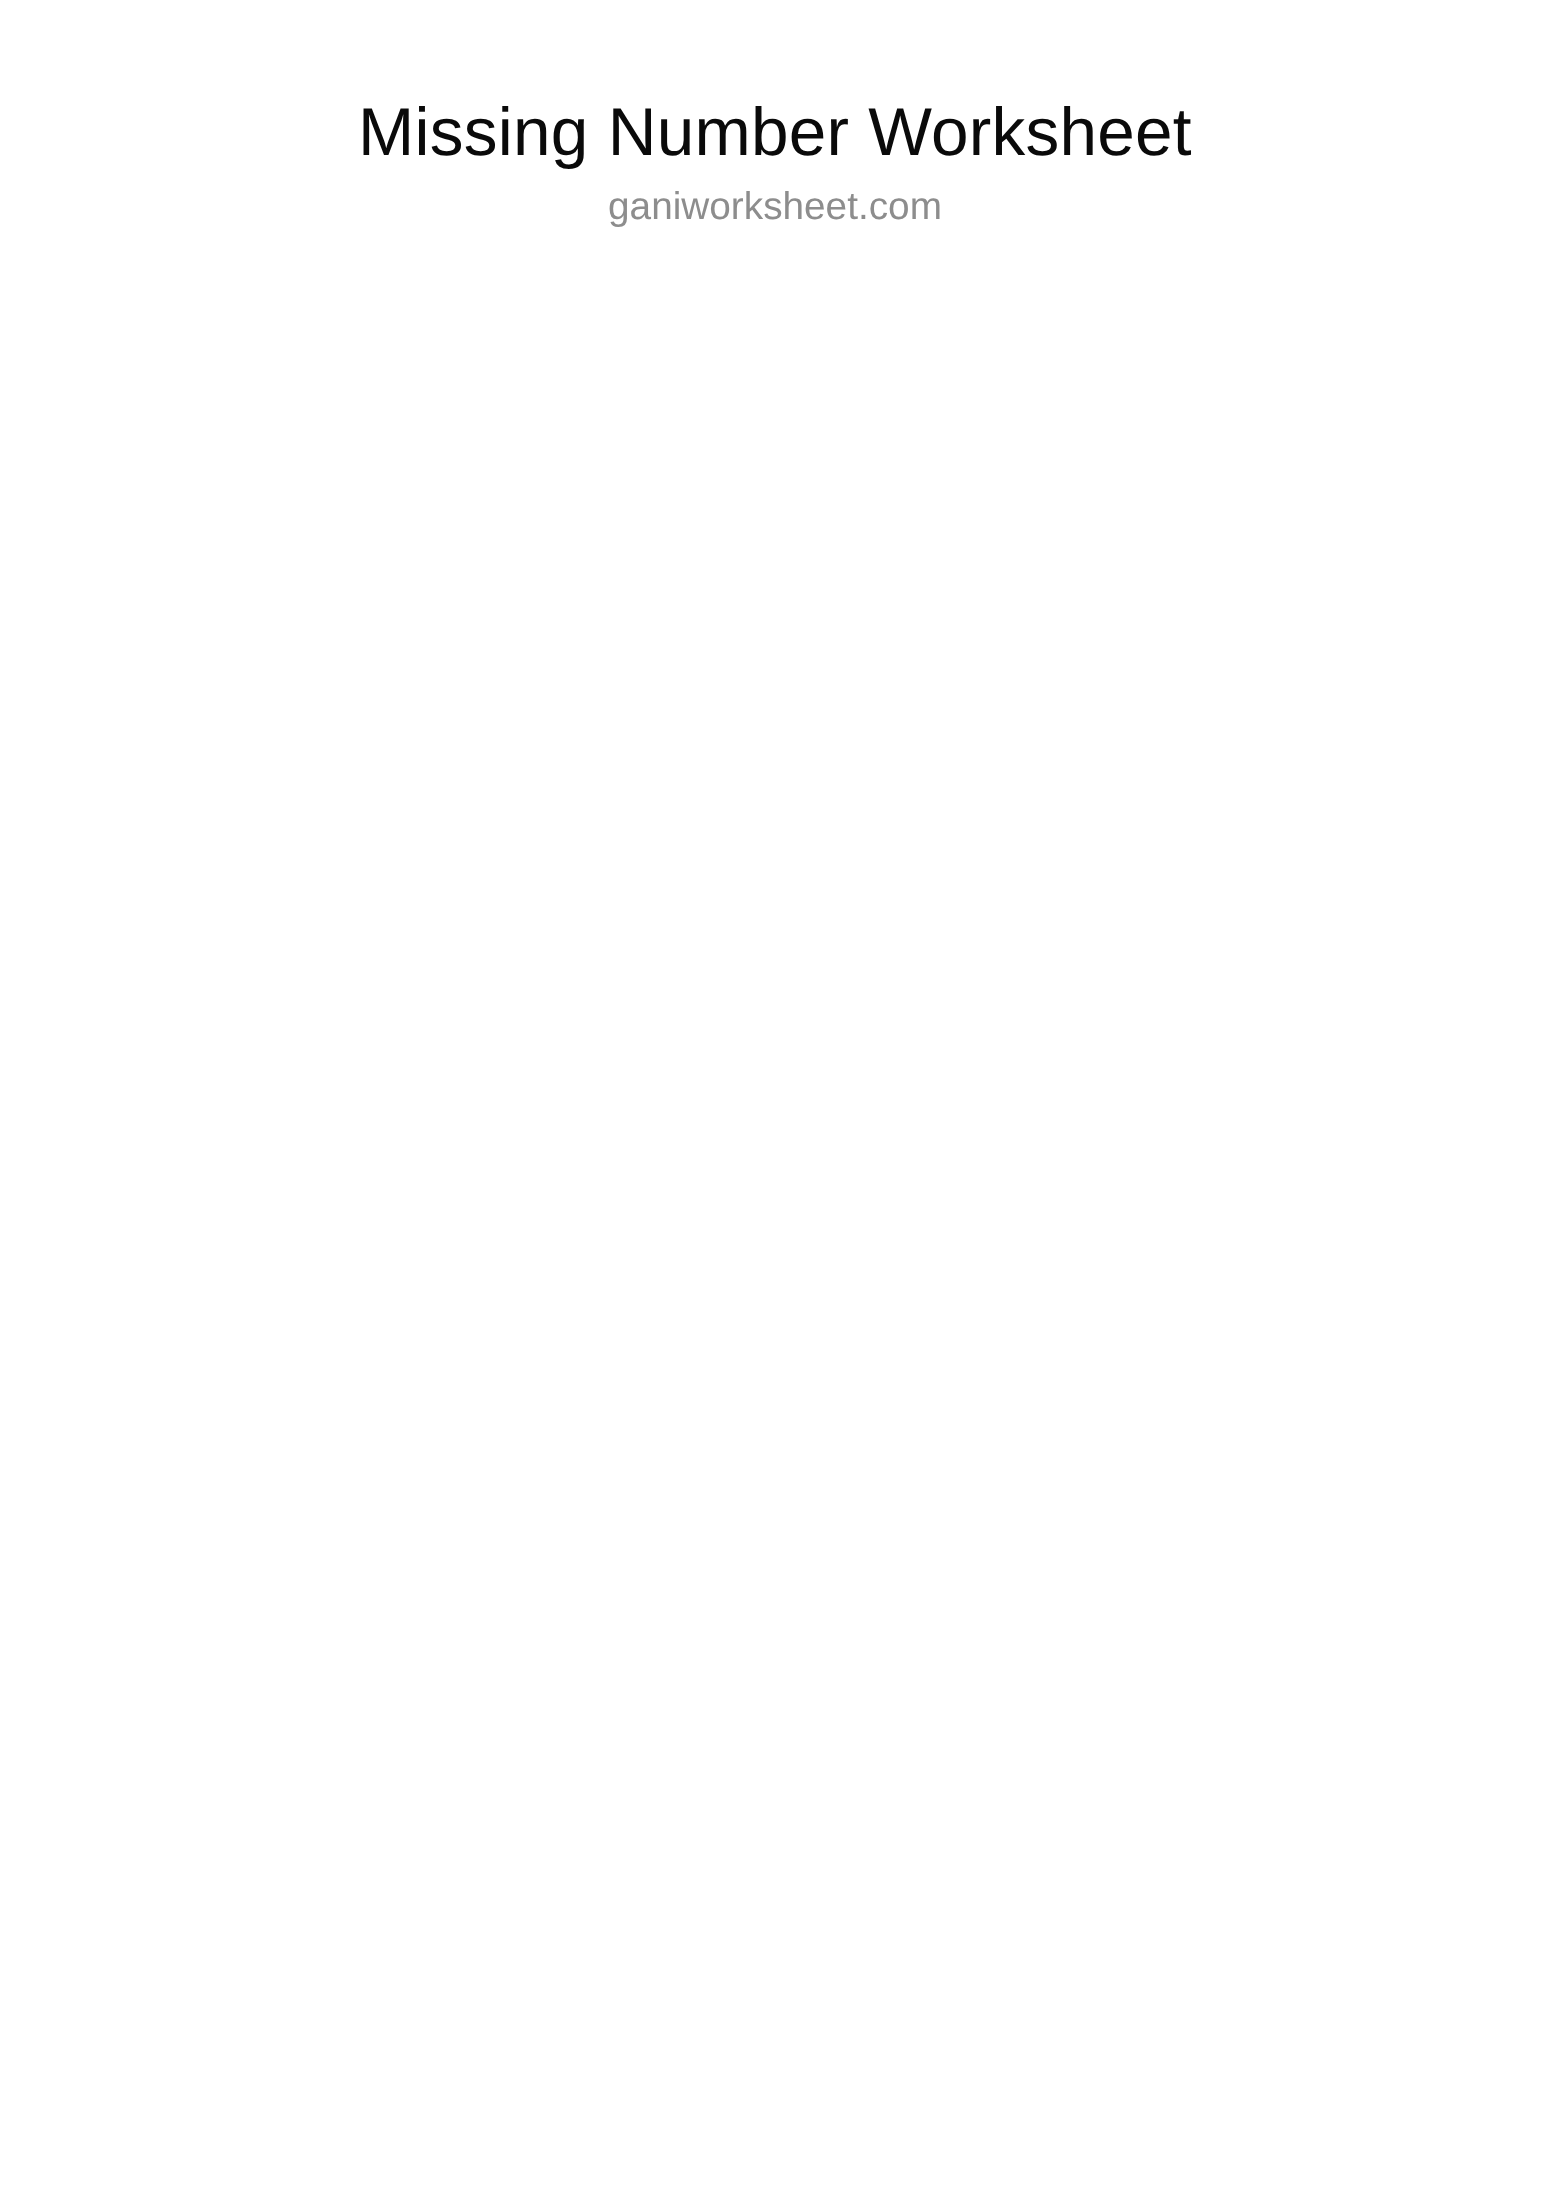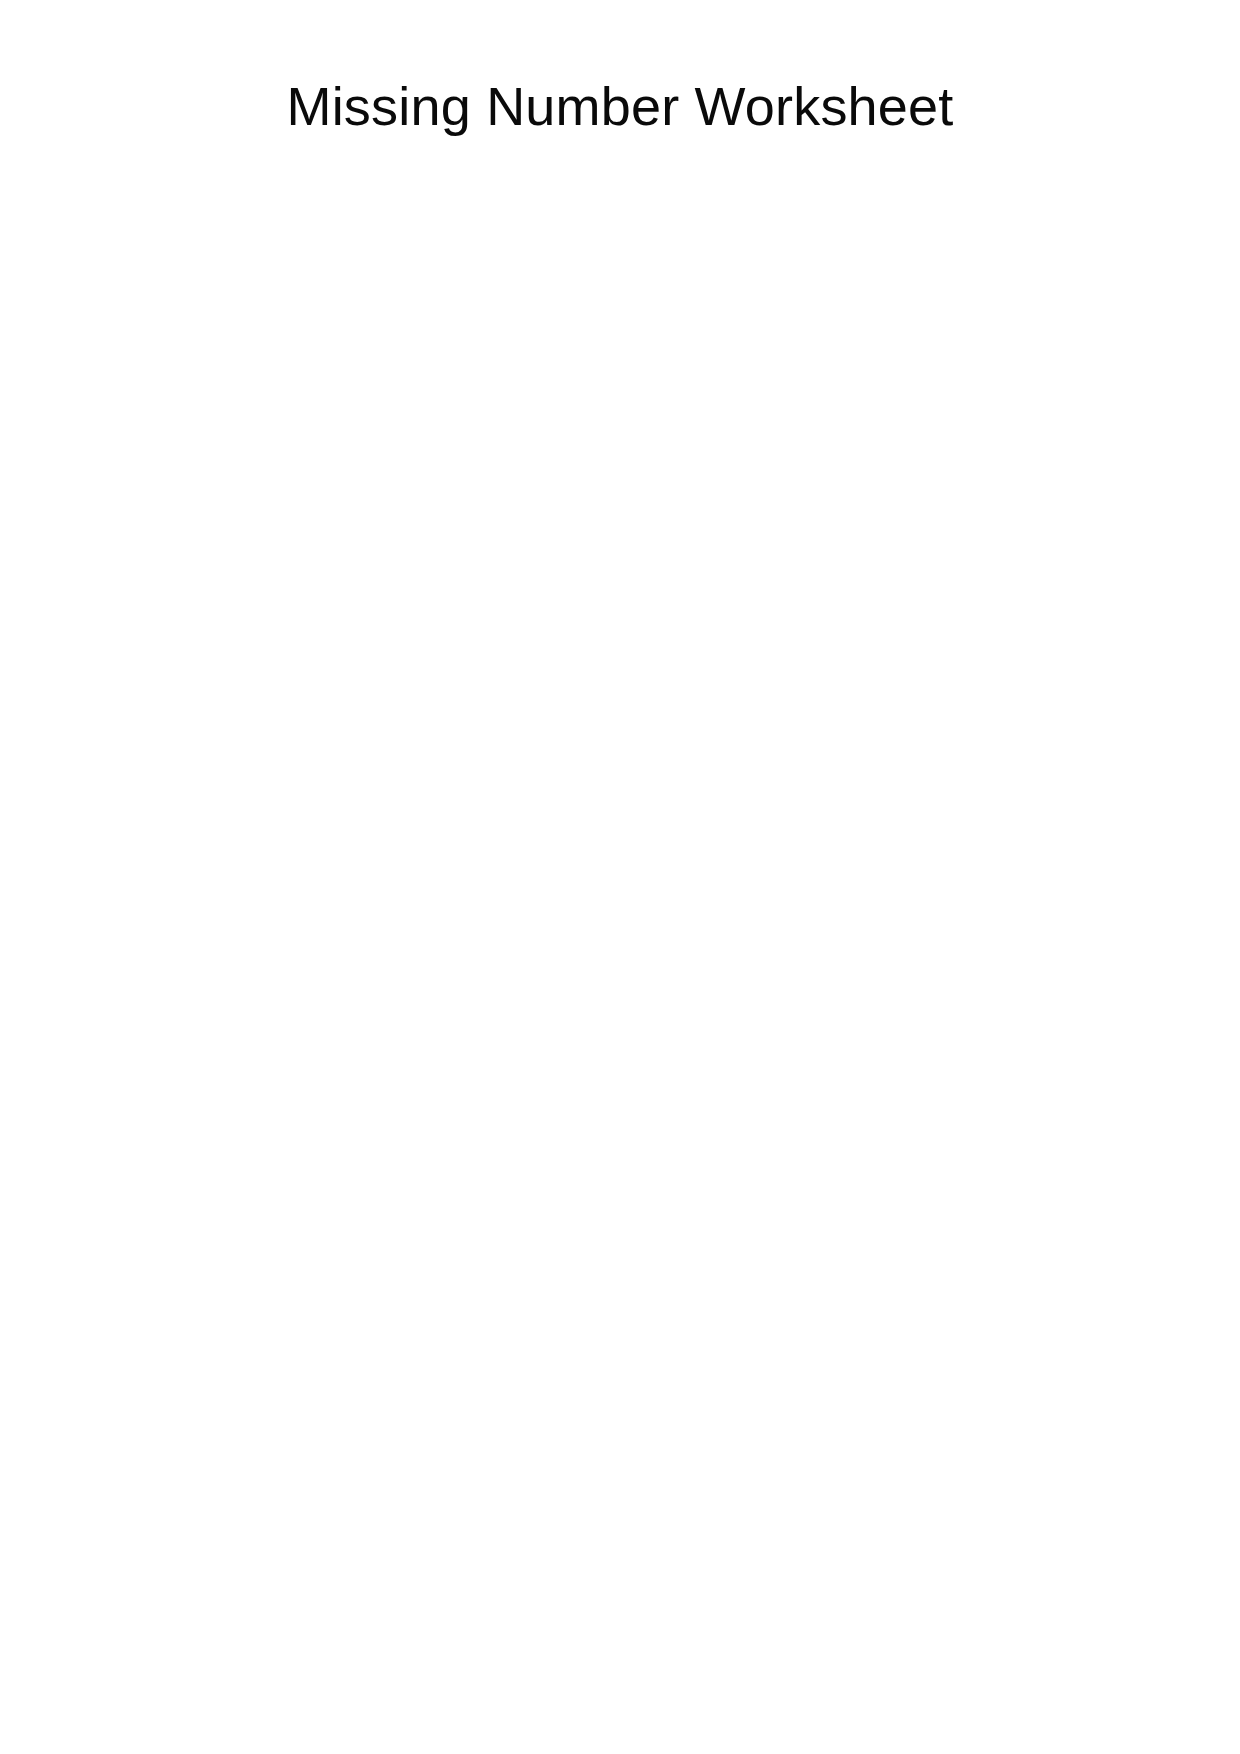--- a/index.html
+++ b/index.html
@@ -64,20 +64,21 @@
   .col-left  { left: 178px; width: 420px; }
   .col-right { left: 625px; width: 430px; }
 </style>
 </head>
 <body>
 
 <div class="page">
 
   <div class="header">
     <h1 class="worksheet-title">Missing Number Worksheet</h1>
+    <div class="worksheet-subtitle">ganiworksheet.com</div>
   </div>
 
   <div class="columns">
     <div class="col col-left"></div>
     <div class="col col-right"></div>
   </div>
 
 </div>
 
 </body></html>

